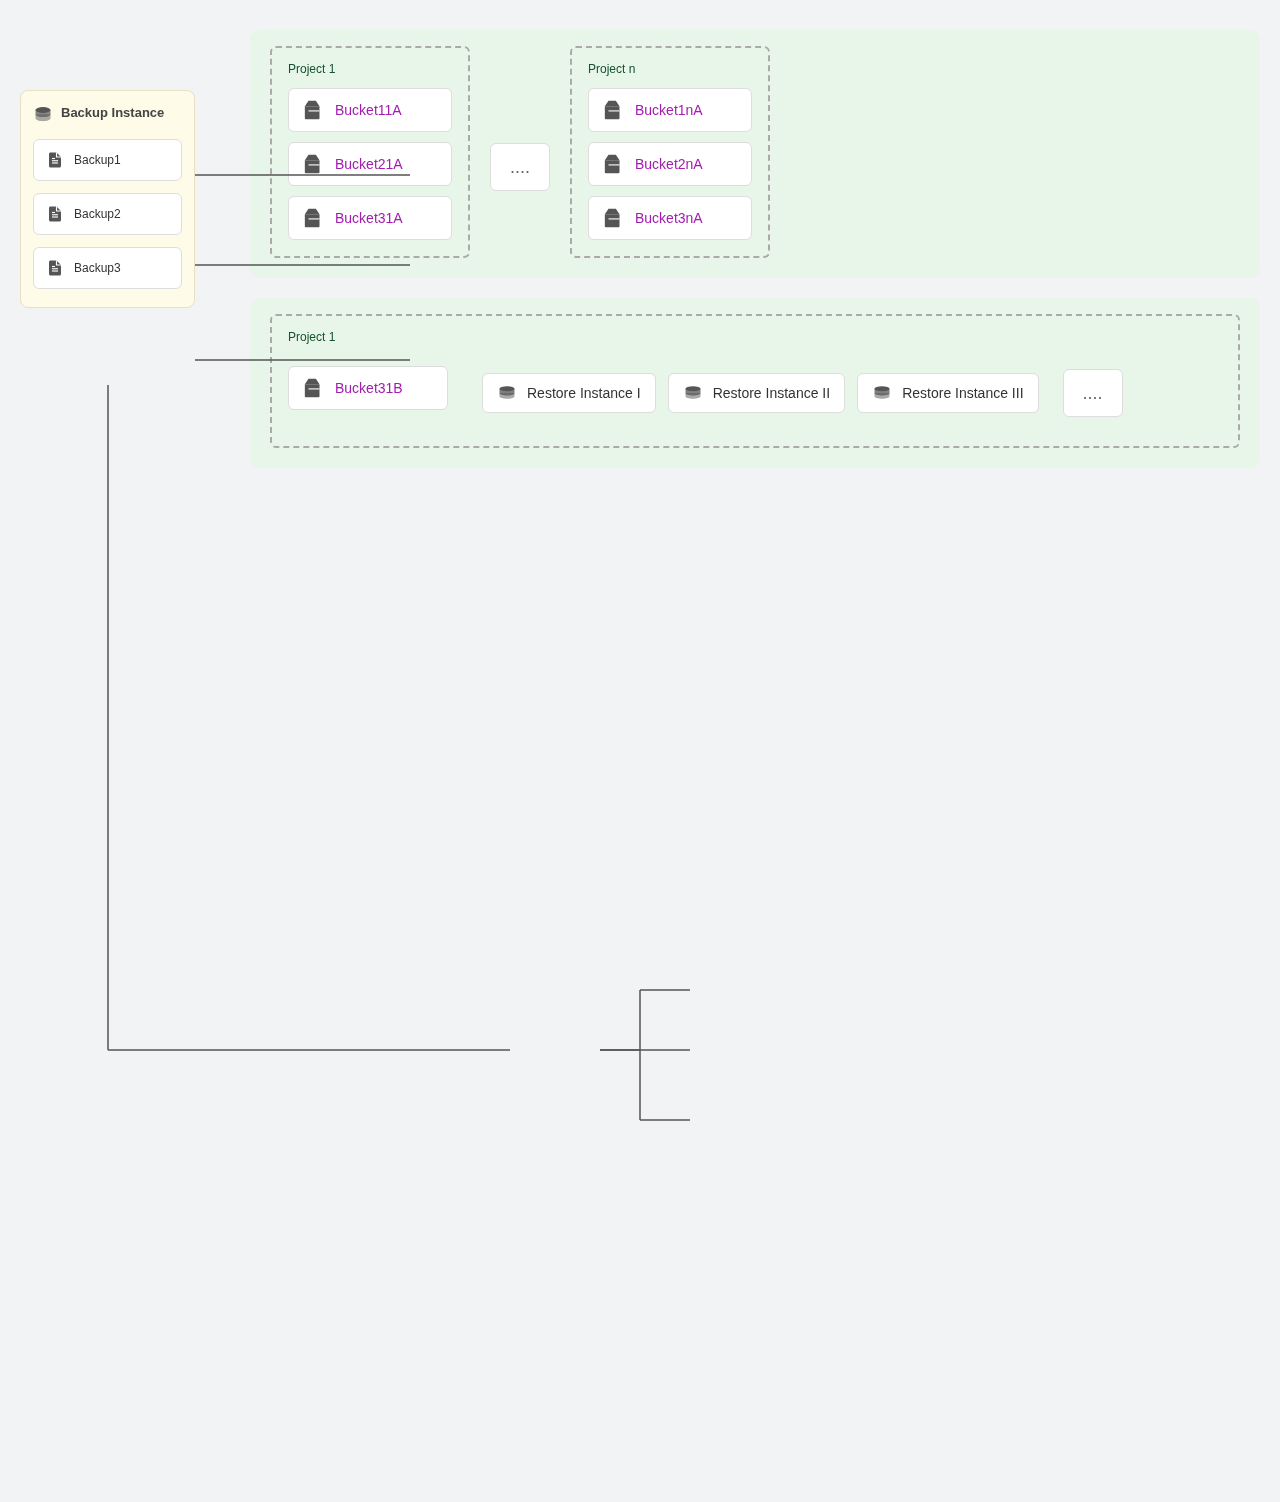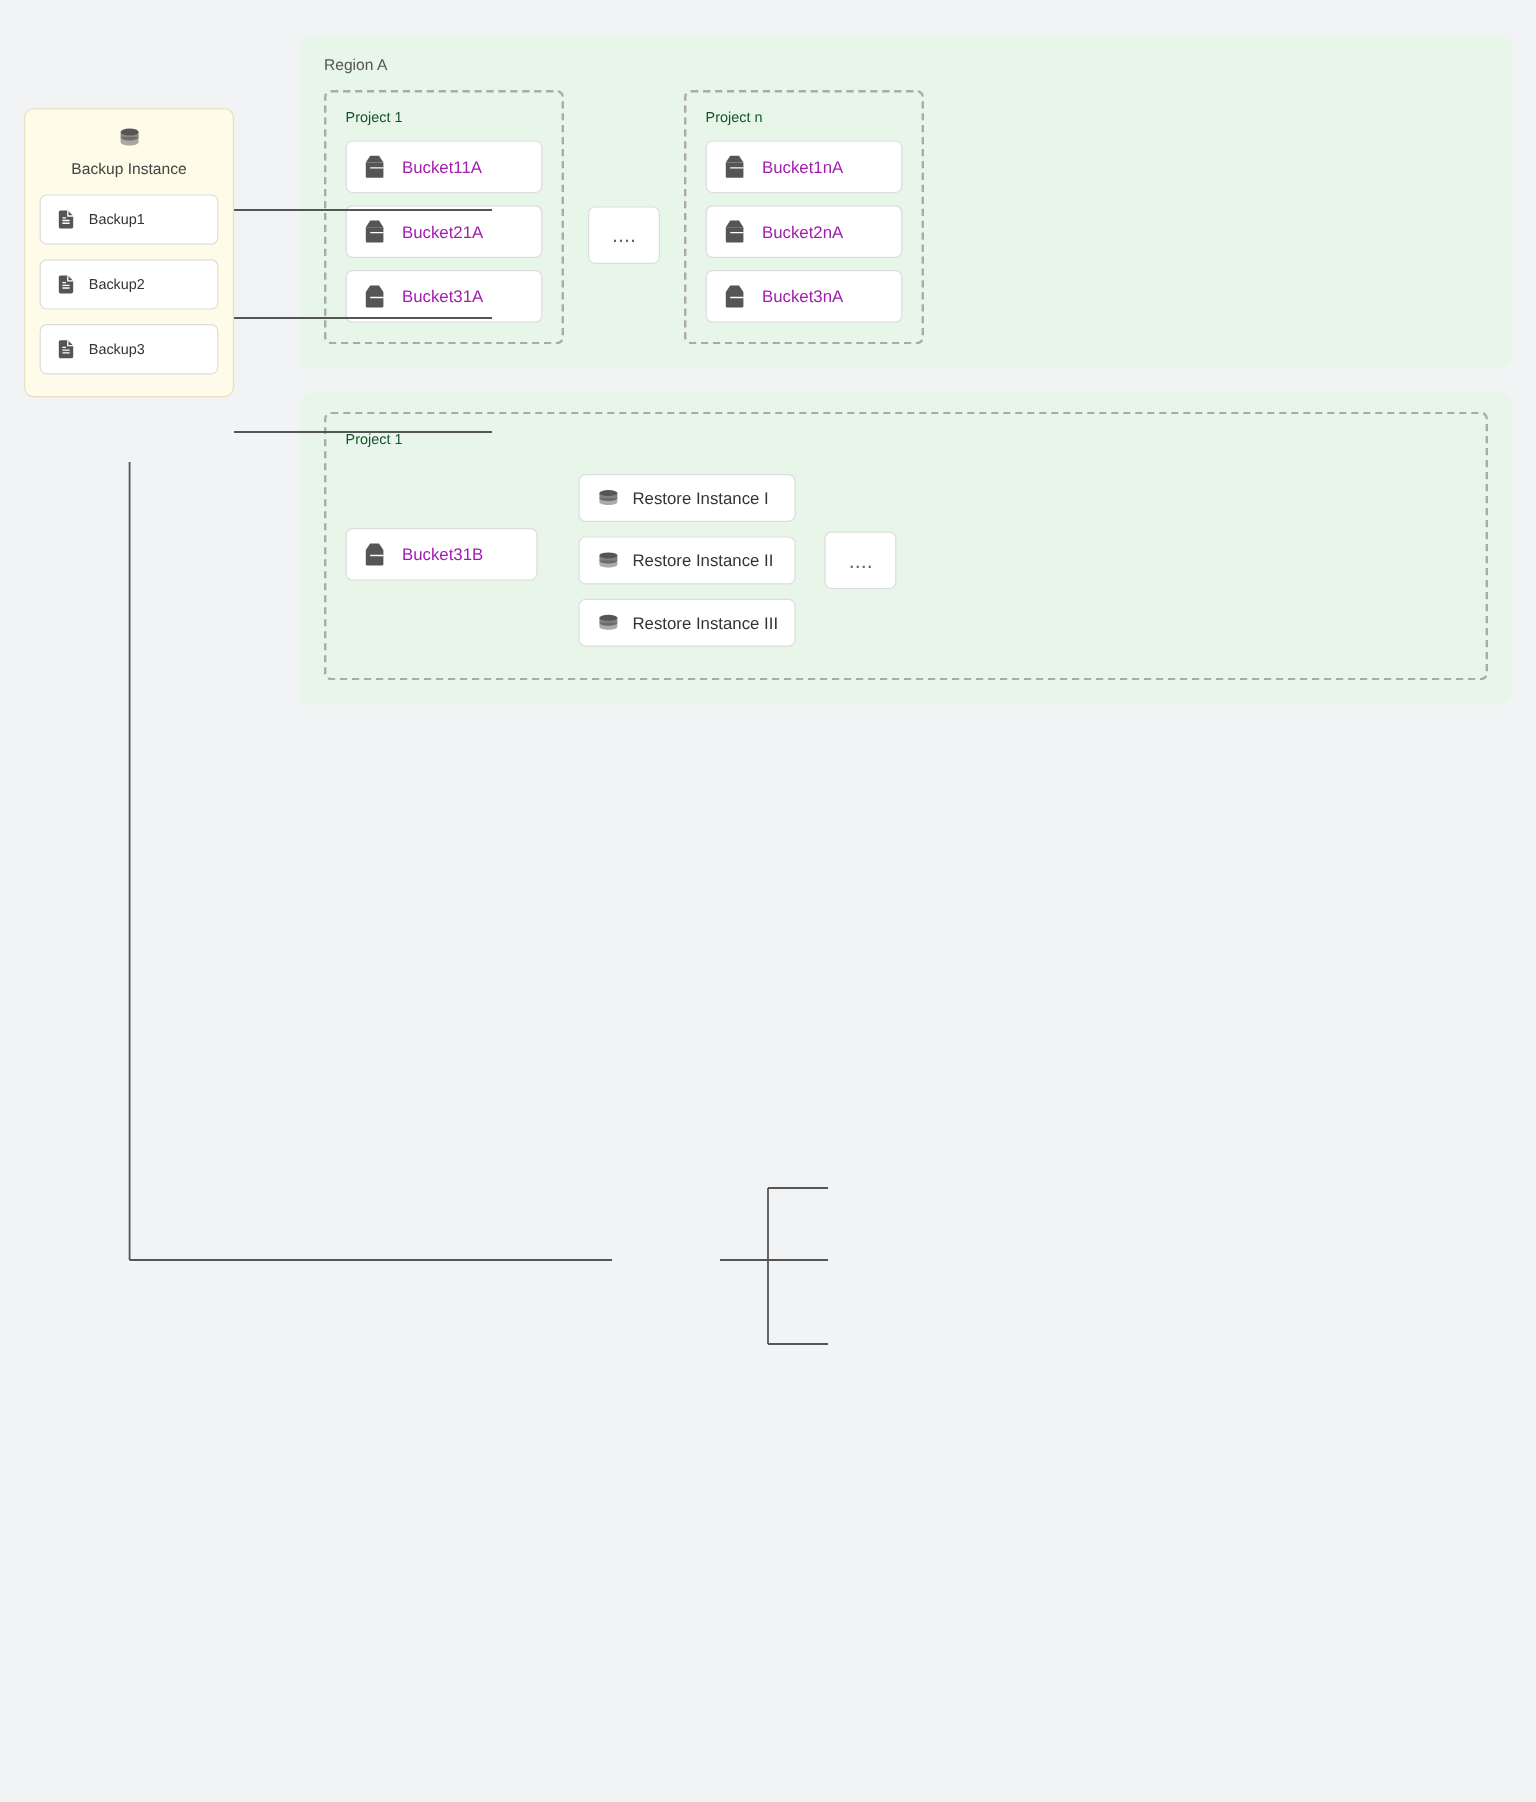--- a/index.html
+++ b/index.html
@@ -51,27 +51,26 @@
       left: 0;
       top: 60px;
       width: 175px;
       background: #fefce8;
       border: 1.5px solid #e8e0c0;
       border-radius: 8px;
       padding: 14px 12px 18px 12px;
     }
     .backup-panel-title {
       display: flex;
-      align-items: center;
+      align-items: flex-start;
       gap: 8px;
       font-size: 13px;
       color: #444;
-      font-weight: 400;
+      font-weight: 700;
       margin-bottom: 14px;
-      flex-direction: column;
     }
     .backup-item {
       background: #fff;
       border: 1px solid #ddd;
       border-radius: 6px;
       padding: 10px 12px;
       margin-bottom: 12px;
       display: flex;
       align-items: center;
       gap: 10px;
@@ -168,21 +167,21 @@
 
     
     .bucket-restore-layout {
       display: flex;
       align-items: center;
       gap: 24px;
       padding: 10px 0;
     }
     .restore-instances-col {
       display: flex;
-      flex-direction: column;
+      flex-direction: row;
       gap: 12px;
       margin-left: 10px;
     }
     .restore-item {
       background: #fff;
       border: 1px solid #ddd;
       border-radius: 6px;
       padding: 10px 14px;
       display: flex;
       align-items: center;
@@ -286,21 +285,20 @@
           <line x1="8" y1="16" x2="16" y2="16" stroke="#fff" stroke-width="1.5"></line>
           <line x1="8" y1="10" x2="12" y2="10" stroke="#fff" stroke-width="1.5"></line>
         </svg>
         <span>Backup3</span>
       </div>
     </div>
 
     <div class="regions-area">
 
       <div class="region-a">
-        <div class="region-label">Region A</div>
         <div class="projects-row">
 
           <div class="project-box">
             <div class="project-label">Project 1</div>
 
             <div class="bucket-item">
               <svg width="22" height="22" viewBox="0 0 24 24">
                 <path d="M6 2l-4 6h16l-4-6z" fill="#555"></path>
                 <path d="M2 8v13a1 1 0 0 0 1 1h14a1 1 0 0 0 1-1V8H2z" fill="#555"></path>
                 <line x1="6" y1="13" x2="18" y2="13" stroke="#fff" stroke-width="1.2"></line>

